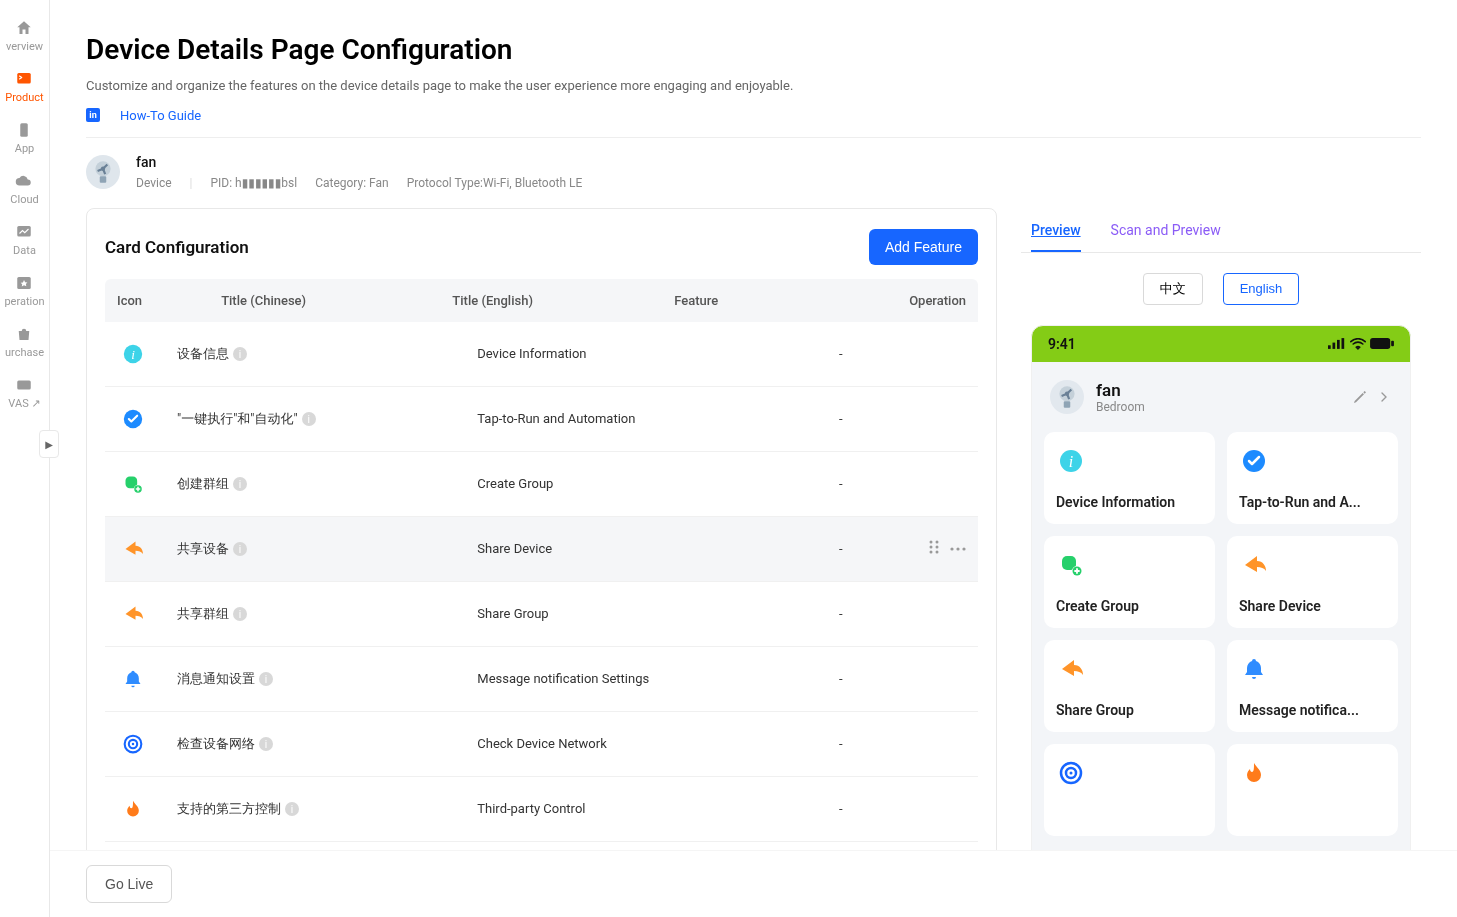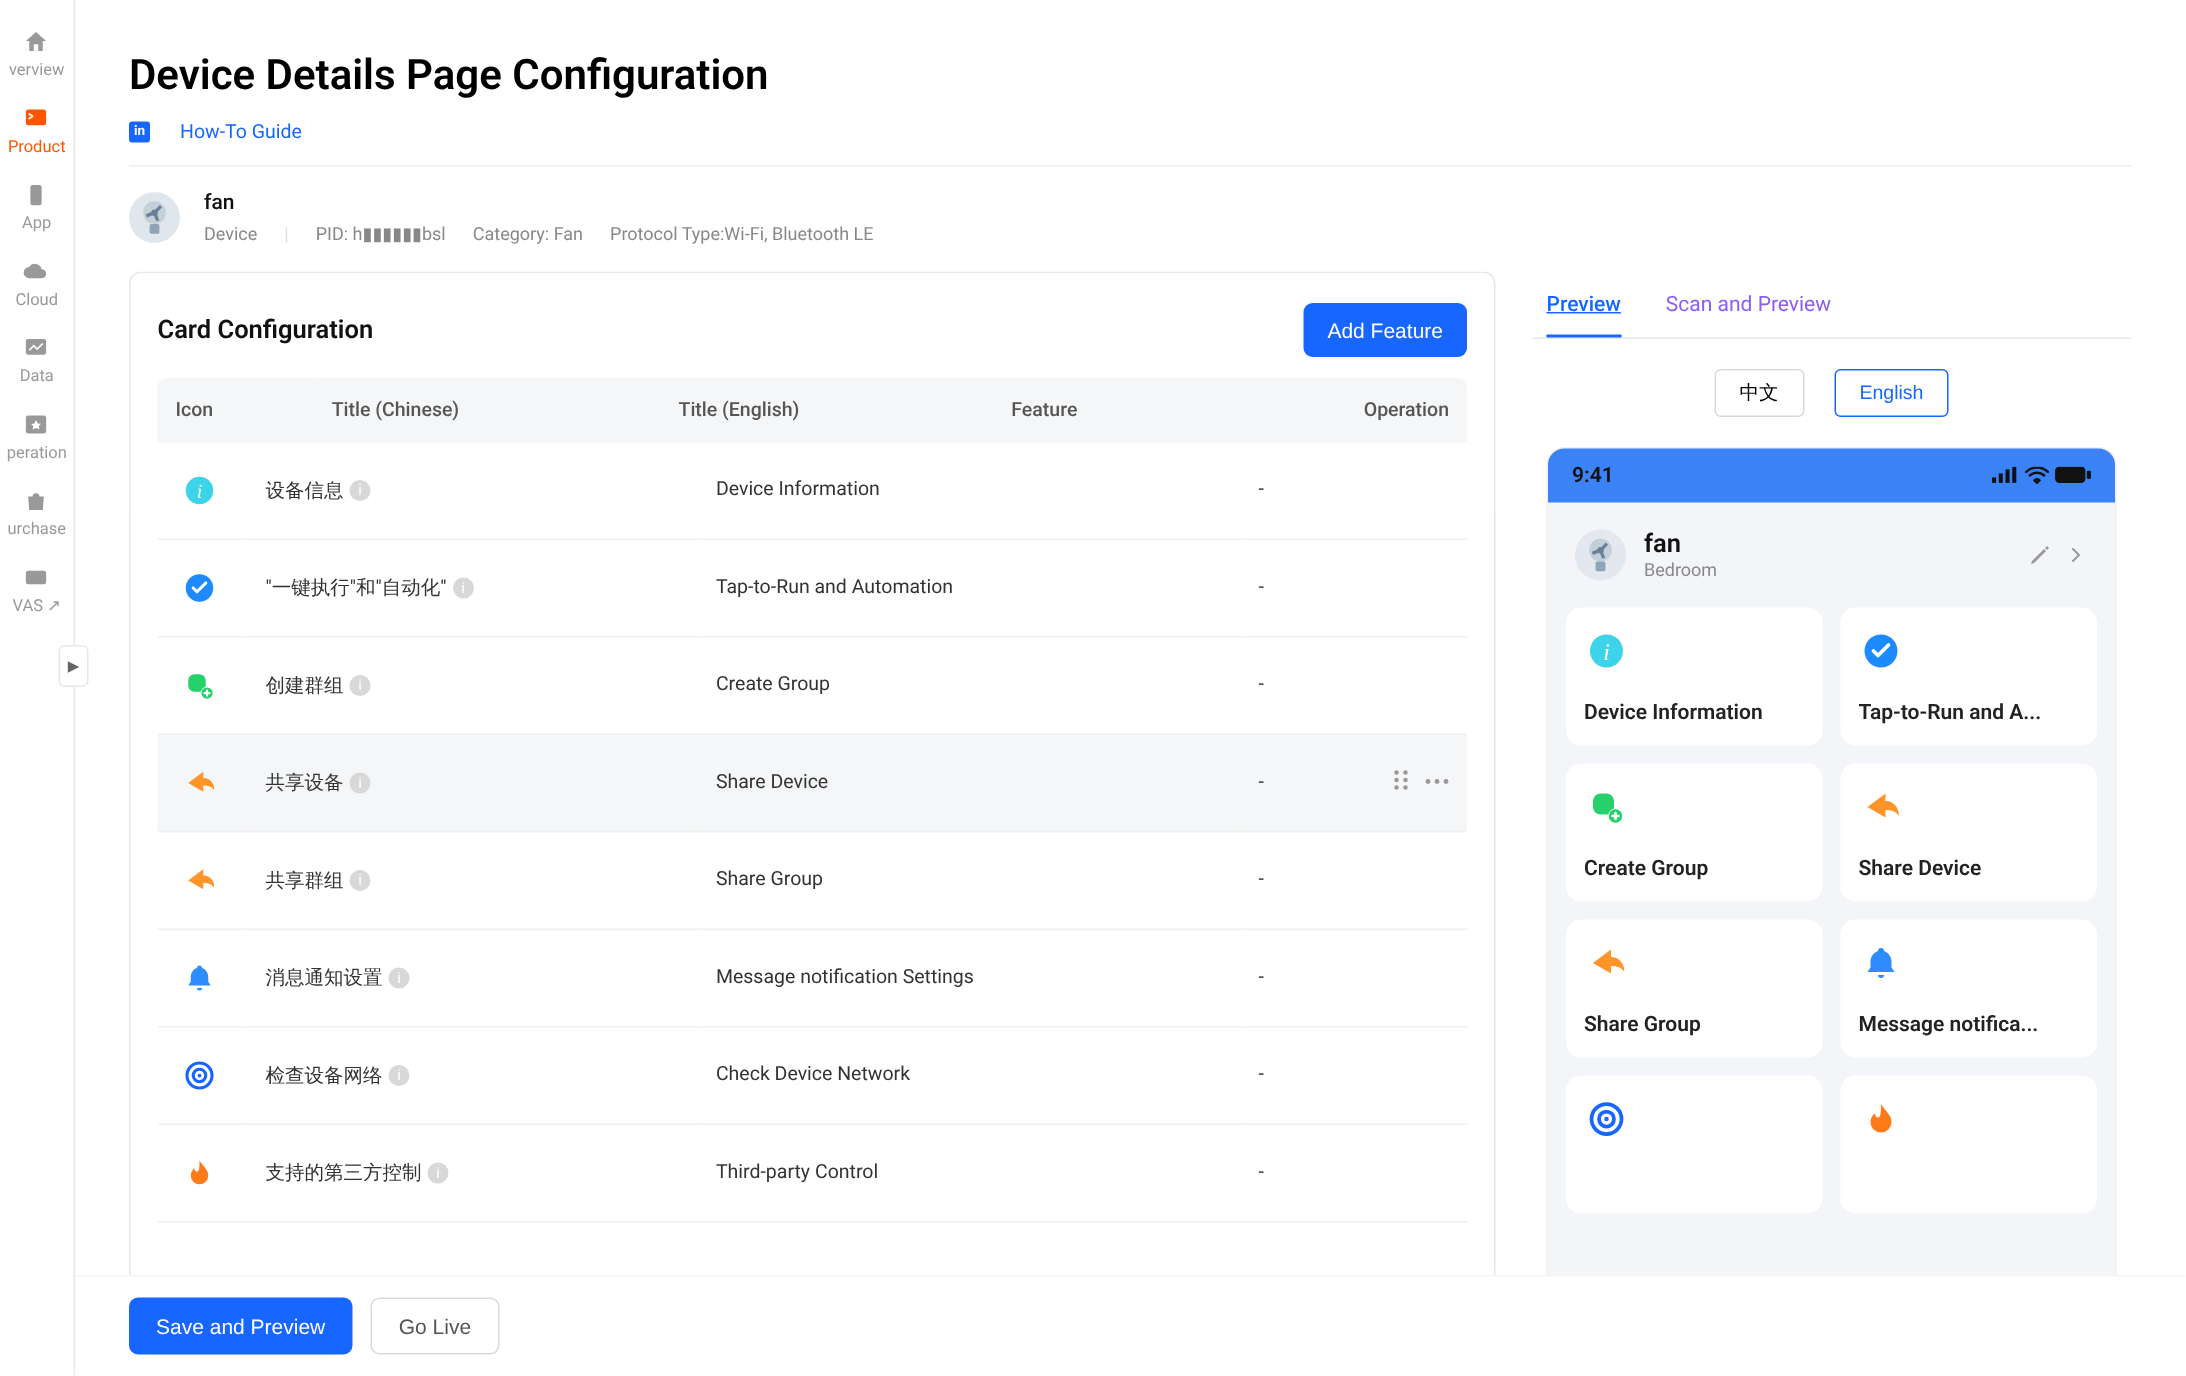--- a/index.html
+++ b/index.html
@@ -45,21 +45,21 @@
 .op-icons { display: inline-flex; gap: 10px; color: #999; }
 .op-icons span { cursor: pointer; }
 .right-panel { width: 400px; display: flex; flex-direction: column; }
 .tabs { display: flex; gap: 30px; border-bottom: 1px solid #e8e8e8; padding: 0 10px; }
 .tab { padding: 14px 0 12px 0; font-size: 14px; color: #8b5cf6; cursor: pointer; border-bottom: 2px solid transparent; }
 .tab.active { color: #1766ff; border-bottom-color: #1766ff; font-weight: 500; text-decoration: underline; }
 .lang-toggle { display: flex; justify-content: center; padding: 20px 0; }
 .lang-group { display: inline-flex; gap: 20px; }
 .lang-btn { border: 1px solid #d9d9d9; background: #fff; border-radius: 4px; height: 32px; padding: 0 16px; font-size: 13px; cursor: pointer; }
 .lang-btn.active { border-color: #1766ff; color: #1766ff; }
-.phone { margin: 0 10px; background: #3b82f6; border: 1px solid #f0f0f0; border-radius: 12px; flex:1; overflow: hidden; display: flex; flex-direction: column; }
+.phone { margin: 0 10px; background: #84cc16; border: 1px solid #f0f0f0; border-radius: 12px; flex:1; overflow: hidden; display: flex; flex-direction: column; }
 .status-bar { display: flex; justify-content: space-between; align-items: center; padding: 10px 16px; font-size: 14px; font-weight: 600; color: #111; }
 .status-icons { display:flex; gap:4px; align-items:center; }
 .phone-body { background: #f3f5f8; flex:1; padding: 10px 12px; }
 .dev-head { display: flex; align-items: center; gap: 12px; padding: 8px 6px 18px 6px; }
 .dev-avatar { width: 34px; height: 34px; border-radius: 50%; background: #e2e8ee; display:flex; align-items:center; justify-content:center; }
 .dev-avatar svg{ width:26px; height:26px; }
 .dev-name { font-size: 17px; font-weight: 600; color: #111; }
 .dev-sub { font-size: 12px; color: #888; }
 .dev-actions { margin-left: auto; color: #999; display:flex; gap:8px; align-items:center; }
 .cards-grid { display: grid; grid-template-columns: 1fr 1fr; gap: 12px; }
@@ -238,20 +238,21 @@
         </span>
         <span>VAS ↗</span>
       </div>
     </div>
   <div class="collapse-handle">▶</div>
 </div>
 
 <div class="main">
   <div class="header">
     <h1 class="page-title">Device Details Page Configuration</h1>
+    <div class="page-sub">Customize and organize the features on the device details page to make the user experience more engaging and enjoyable.</div>
     <a class="howto">
       <span class="ico">in</span>
       <span>How-To Guide</span>
     </a>
   </div>
   <div class="hr"></div>
 
   <div class="product-row">
     <div class="product-img">
         <svg>
@@ -501,15 +502,14 @@
                 <span class="plabel"></span>
               </div>
             </div>
         </div>
       </div>
     </div>
   </div>
 </div>
 
 <div class="footer-bar">
-  <button class="btn-prim">Save and Preview</button>
   <button class="btn-sec">Go Live</button>
 </div>
 
 </body></html>

